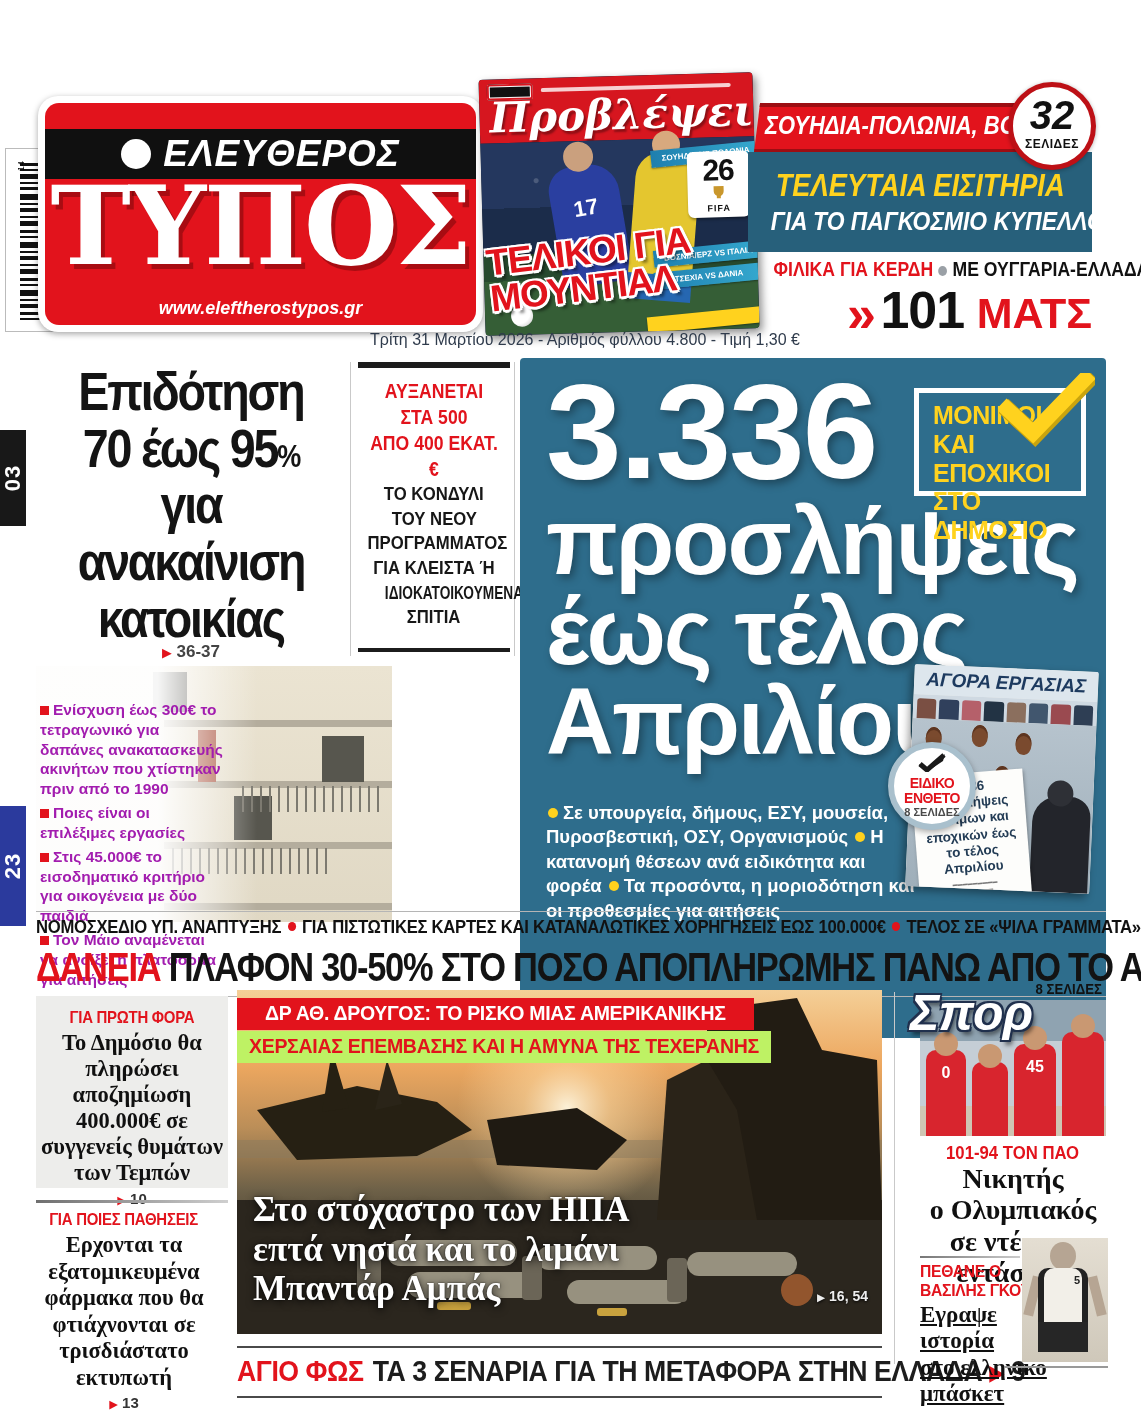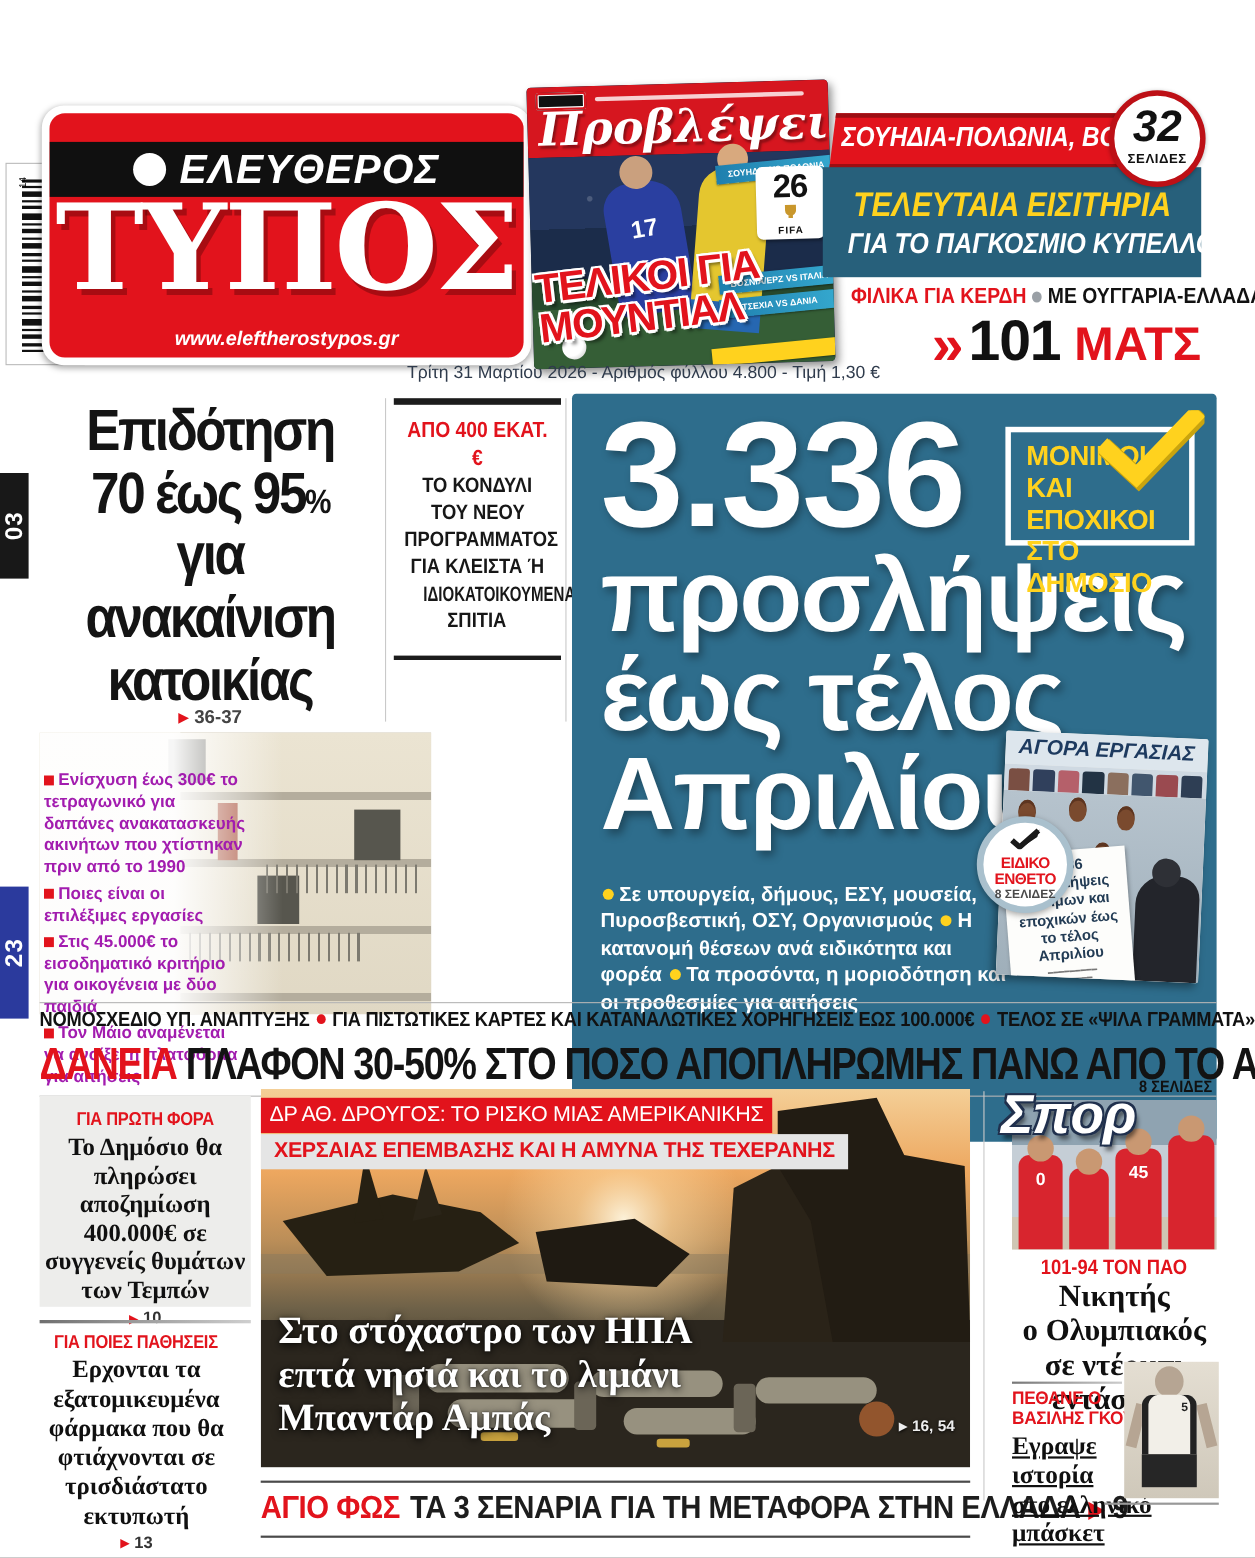--- a/index.html
+++ b/index.html
@@ -154,23 +154,23 @@
   .kick{color:var(--red);font-weight:800;font-size:17px;letter-spacing:-.3px;}
   .serifhead{font-family:"Liberation Serif","DejaVu Serif",serif;font-weight:bold;color:#101010;}
   .graybox .serifhead{font-size:22.5px;line-height:1.16;margin-top:2px;}
   .boxref{font-weight:bold;font-size:15px;color:#333;margin-top:3px;}
   .divbar{left:36px;top:1200px;width:192px;height:3px;background:linear-gradient(90deg,#6f6f6f,#cfcfcf);}
   .whitebox{left:28px;top:1210px;width:192px;text-align:center;}
   .whitebox .serifhead{font-size:22.5px;line-height:1.18;margin-top:2px;}
   
   .cphoto{left:237px;top:990px;width:645px;height:344px;overflow:hidden;}
   .cphoto svg{position:absolute;left:0;top:0;}
-  .ck1{position:absolute;left:0;top:8px;background:var(--red);color:#fff;font-weight:400;font-size:19.5px;
-       padding:4px 8px 5px;letter-spacing:-.3px;white-space:nowrap;}
-  .ck2{position:absolute;left:0;top:41px;background:#e5e5e5;color:var(--red);font-weight:800;font-size:19.5px;
+  .ck1{position:absolute;left:0;top:8px;background:var(--red);color:#fff;font-weight:700;font-size:19.5px;
+       padding:4px 28px 5px;letter-spacing:-.3px;white-space:nowrap;}
+  .ck2{position:absolute;left:0;top:41px;background:#bef264;color:var(--red);font-weight:800;font-size:19.5px;
        padding:4px 12px 5px;letter-spacing:-.3px;white-space:nowrap;}
   .chead{position:absolute;left:16px;bottom:26px;color:#fff;font-family:"Liberation Serif","DejaVu Serif",serif;
        font-weight:bold;font-size:35px;line-height:1.12;text-shadow:0 2px 8px rgba(0,0,0,.85),0 0 2px rgba(0,0,0,.7);}
   .cref{position:absolute;right:14px;bottom:30px;color:#eee;font-size:14px;font-weight:bold;text-shadow:0 1px 3px #000;}
   .cref .arrow{color:#eee;}
   
   .holy{left:237px;top:1346px;width:645px;border-top:2px solid #4a4a4a;border-bottom:2px solid #4a4a4a;
        padding:7px 0 8px;white-space:nowrap;font-size:29px;font-weight:600;letter-spacing:-.5px;}
   .holy .k{color:var(--red);margin-right:10px;}
   .holy .t{color:#1d1d1d;}
@@ -326,20 +326,21 @@
     <span class="cx"><span>κατοικίας</span></span>
   </div>
   <div class="abs lref">
     <span class="arrow">▶</span> <span>36-37</span>
   </div>
 
   <div class="abs vrule" style="left:350px;top:362px;height:294px;"></div>
   <div class="abs vrule" style="left:514px;top:362px;height:294px;"></div>
 
   <div class="abs aside">
+    <div class="r"><span class="cx">ΑΥΞΑΝΕΤΑΙ ΣΤΑ 500</span></div>
     <div class="r"><span class="cx">ΑΠΟ 400 ΕΚΑΤ.€</span></div>
     <div class="k"><span class="cx">ΤΟ ΚΟΝΔΥΛΙ</span></div>
     <div class="k"><span class="cx">ΤΟΥ ΝΕΟΥ</span></div>
     <div class="k"><span class="cx">ΠΡΟΓΡΑΜΜΑΤΟΣ</span></div>
     <div class="k"><span class="cx">ΓΙΑ ΚΛΕΙΣΤΑ Ή</span></div>
     <div class="k"><span class="cx" style="transform:scaleX(.72);">ΙΔΙΟΚΑΤΟΙΚΟΥΜΕΝΑ</span></div>
     <div class="k"><span class="cx">ΣΠΙΤΙΑ</span></div>
   </div>
 
   <div class="abs bphoto">

